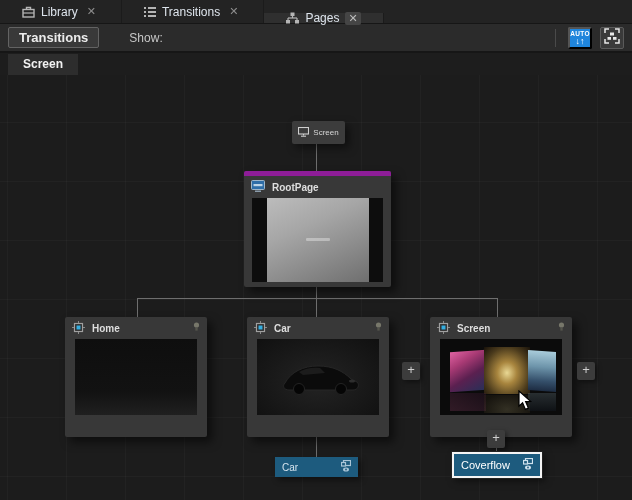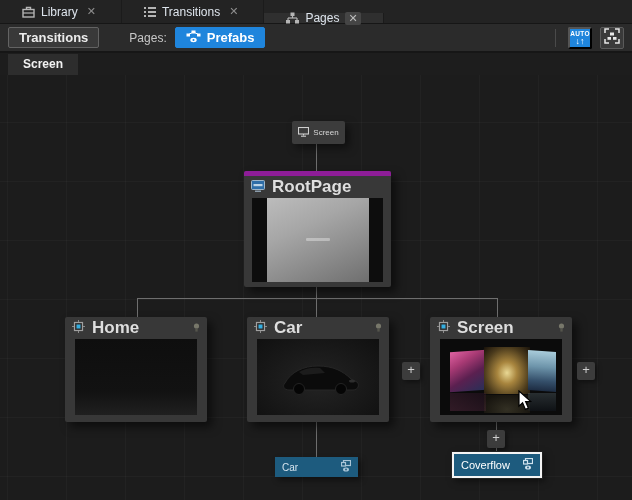--- a/index.html
+++ b/index.html
@@ -34,34 +34,34 @@
   
   .canvas { position:relative; height:425px; background:#1c1c1c;
     background-image:
       linear-gradient(to right, rgba(255,255,255,0.028) 1px, transparent 1px),
       linear-gradient(to bottom, rgba(255,255,255,0.028) 1px, transparent 1px);
     background-size:59px 59px; background-position:7px -12px; }
 
   .wire { position:absolute; background:#6e6e6e; }
 
   .node { position:absolute; background:#383838; border-radius:2px; box-shadow:5px 5px 10px rgba(0,0,0,0.55); }
-  .node-header { display:flex; align-items:center; gap:7px; height:22px; padding:0 7px; font-size:17px; font-weight:bold; color:#dedede; }
+  .node-header { display:flex; align-items:center; gap:7px; height:22px; padding:0 7px; font-size:10px; font-weight:bold; color:#dedede; }
   .node-header .bulb { margin-left:auto; }
   .thumb { margin:0 10px; background:#121212; position:relative; overflow:hidden; }
 
   .screen-node { position:absolute; left:292px; top:46px; width:53px; height:23px; background:#3c3c3c; border-radius:2px;
     display:flex; align-items:center; justify-content:center; gap:4px; font-size:8px; color:#d8d8d8; box-shadow:4px 4px 8px rgba(0,0,0,0.5); }
 
   .rootpage { left:244px; top:96px; width:147px; height:116px; }
   .accentbar { height:5px; border-radius:2px 2px 0 0; }
   .root-thumb { height:84px; margin:0 8px; background:#0d0d0d; display:flex; align-items:center; justify-content:center; }
   .root-shot { width:102px; height:84px; background:linear-gradient(155deg,#bcbcbc 0%,#a6a6a6 35%,#8d8d8d 65%,#6f6f6f 100%); position:relative; }
   .root-shot .tinytext { position:absolute; left:39px; top:40px; width:24px; height:3px; background:rgba(255,255,255,0.35); border-radius:1px; }
 
-  .child { width:142px; height:105px; top:242px; }
+  .child { width:142px; height:120px; top:242px; }
   .child .thumb { height:76px; }
   .home-shot { width:100%; height:100%; background:linear-gradient(180deg,#0e0e0e 0%,#121212 70%,#202020 100%); }
   .car-shot  { width:100%; height:100%; background:radial-gradient(ellipse at 50% 55%, #242424 0%, #161616 70%, #101010 100%); display:flex; align-items:center; justify-content:center; }
   .media-shot{ width:100%; height:100%; background:#0b0b0b; position:relative; }
   .cfimg { position:absolute; }
   .cf-left  { left:10px; top:12px; width:36px; height:40px; background:linear-gradient(150deg,#e062a2 0%,#a83a74 30%,#5b2050 60%,#273058 100%); transform:skewY(-4deg); }
   .cf-mid   { left:44px; top:8px;  width:46px; height:47px; background:radial-gradient(ellipse at 50% 55%, #e9d894 0%, #a8853e 30%, #4a3a1c 70%, #17110a 100%); }
   .cf-right { left:88px; top:12px; width:28px; height:40px; background:linear-gradient(180deg,#a9ccdb 0%,#6d94aa 40%,#35506b 75%,#1d2c42 100%); transform:skewY(4deg); }
   .cf-refl  { opacity:.18; transform:scaleY(-1); }
   .r-left  { left:10px; top:54px; width:36px; height:18px; background:linear-gradient(150deg,#e062a2,#5b2050); }
@@ -118,35 +118,21 @@
           <rect x="9" y="8" width="4" height="3.5" fill="#b5b5b5"></rect>
         </svg>
     </span>
     <span>Pages</span>
     <span class="close">✕</span>
   </div>
 </div>
 
 <div class="toolbar">
   <button class="tbtn">Transitions</button>
-  <span class="show-label">Pages:</span>
-  <button class="tbtn blue">
-    <span>
-      <svg width="15" height="13" viewBox="0 0 15 13">
-          <rect x="5.5" y="0.5" width="4" height="3" fill="#fff"></rect>
-          <rect x="0.5" y="3.5" width="3.5" height="3" fill="#fff"></rect>
-          <rect x="11" y="3.5" width="3.5" height="3" fill="#fff"></rect>
-          <line x1="7.5" y1="2" x2="2.5" y2="4.5" stroke="#fff" stroke-width="1"></line>
-          <line x1="7.5" y1="2" x2="12.5" y2="4.5" stroke="#fff" stroke-width="1"></line>
-          <ellipse cx="7.5" cy="10" rx="3.2" ry="2.2" fill="#fff"></ellipse>
-          <circle cx="7.5" cy="10" r="1" fill="#1f85dc"></circle>
-        </svg>
-    </span>
-    <span>Prefabs</span>
-  </button>
+  <span class="show-label">Show:</span>
   <span class="tb-spacer"></span>
   <span class="tb-divider"></span>
   <button class="sqbtn blue">
     <span class="auto-txt">AUTO</span>
     <span class="auto-arrows">↓↑</span>
   </button>
   <button class="sqbtn dark">
     <span>
       <svg width="16" height="16" viewBox="0 0 16 16">
           <path d="M1 5 V1 H5" fill="none" stroke="#e8e8e8" stroke-width="1.5"></path>

